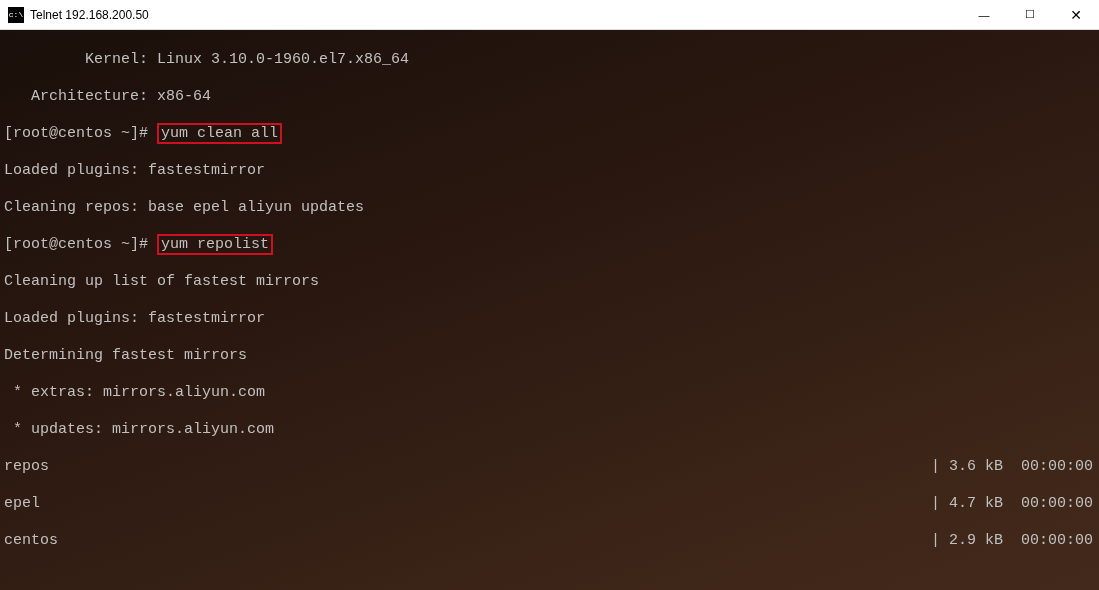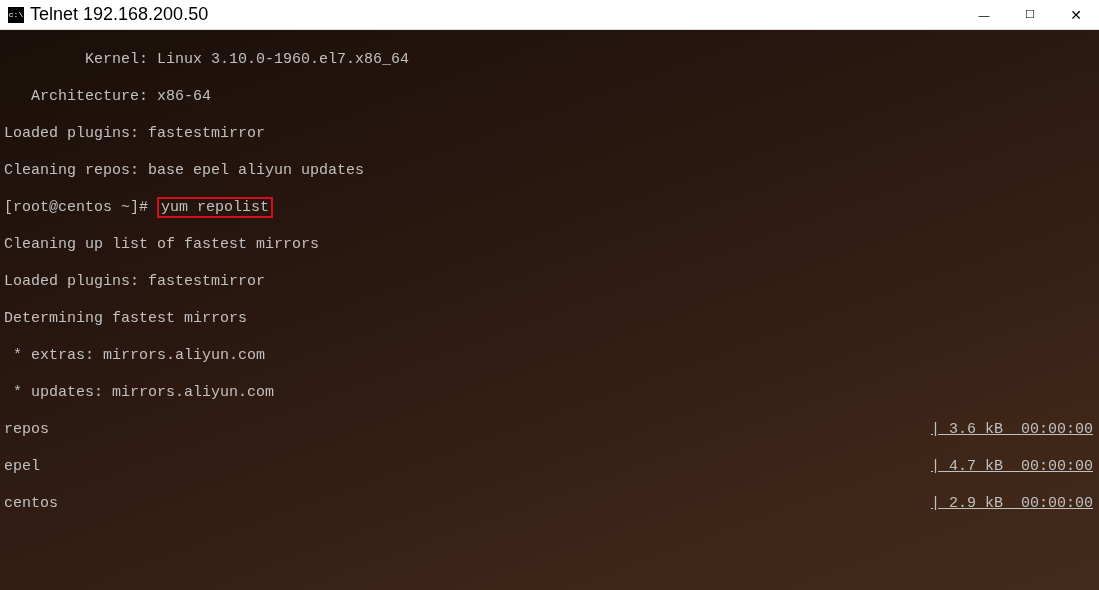--- a/index.html
+++ b/index.html
@@ -35,21 +35,21 @@
       background: #000;
       display: inline-flex;
       align-items: center;
       justify-content: center;
       font-size: 8px;
       color: #fff;
       margin-right: 6px;
     }
     .title-text {
       font-family: Tahoma, sans-serif;
-      font-size: 18px;
+      font-size: 12px;
       color: #000;
       flex: 1;
     }
     .win-controls {
       display: flex;
     }
     .win-btn {
       width: 46px;
       height: 30px;
       display: flex;
@@ -77,39 +77,39 @@
       display: block;
       height: 18.5px;
     }
     .highlight-box {
       border: 2px solid #d01020;
       padding: 0 2px;
     }
     .col-r {
       position: absolute;
       right: 6px;
-      text-decoration: underline;
     }
   </style>
 </head>
 <body>
 
 <div class="window">
   <div class="titlebar">
     <span class="title-icon" title="cmd">c:\</span>
     <span class="title-text">Telnet 192.168.200.50</span>
     <div class="win-controls">
       <div class="win-btn">—</div>
       <div class="win-btn">☐</div>
       <div class="win-btn win-btn-close">✕</div>
     </div>
   </div>
   <div class="terminal">
 <span class="line">         Kernel: Linux 3.10.0-1960.el7.x86_64</span>
 <span class="line">   Architecture: x86-64</span>
+<span class="line"><span>[root@centos ~]# </span><span class="highlight-box">yum clean all</span></span>
 <span class="line">Loaded plugins: fastestmirror</span>
 <span class="line">Cleaning repos: base epel aliyun updates</span>
 <span class="line"><span>[root@centos ~]# </span><span class="highlight-box">yum repolist</span></span>
 <span class="line">Cleaning up list of fastest mirrors</span>
 <span class="line">Loaded plugins: fastestmirror</span>
 <span class="line">Determining fastest mirrors</span>
 <span class="line"> * extras: mirrors.aliyun.com</span>
 <span class="line"> * updates: mirrors.aliyun.com</span>
 <span class="line"><span>repos</span><span class="col-r">| 3.6 kB  00:00:00</span></span>
 <span class="line"><span>epel</span><span class="col-r">| 4.7 kB  00:00:00</span></span>

